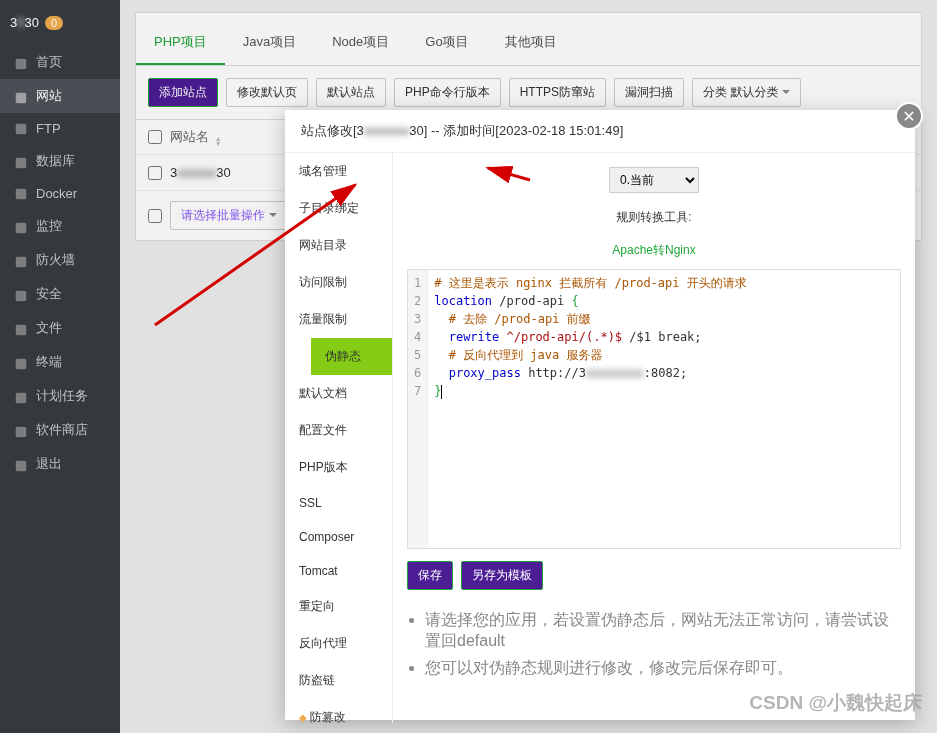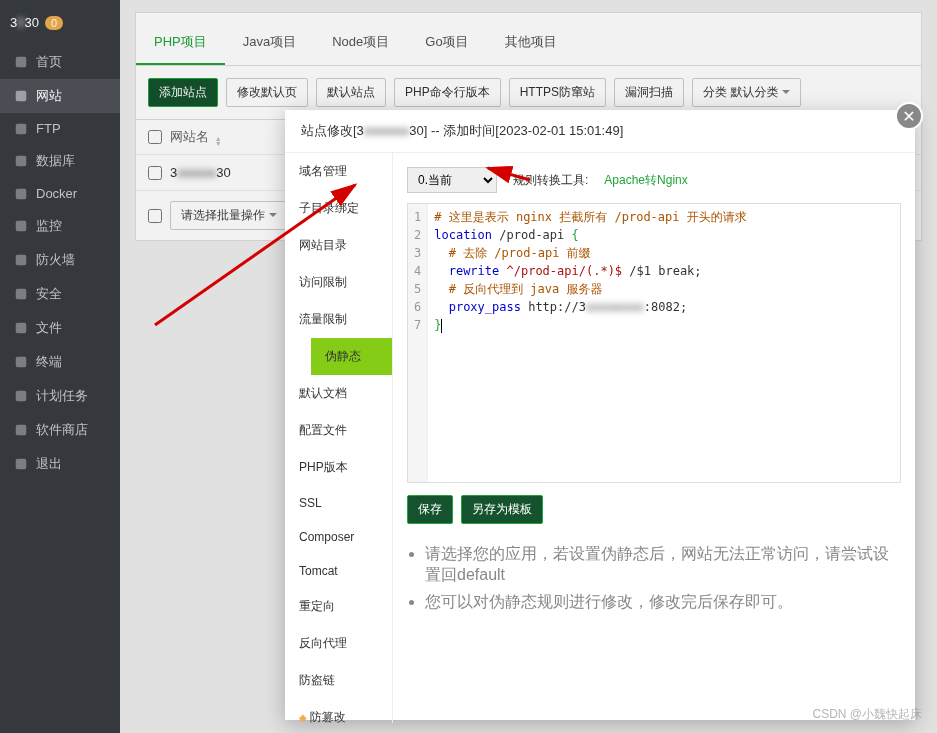--- a/index.html
+++ b/index.html
@@ -2,74 +2,74 @@
 <html><head>
 <meta charset="utf-8">
 <style>
 * { box-sizing: border-box; margin: 0; padding: 0; }
 body { font-family: "Microsoft YaHei", Arial, sans-serif; font-size: 13px; color: #333; background: #f0f0f0; width: 937px; height: 733px; overflow: hidden; position: relative; }
 
 
 .sidebar { position: absolute; left: 0; top: 0; width: 120px; height: 733px; background: #383d41; color: #ccc; }
 .sidebar-header { height: 45px; display: flex; align-items: center; padding: 0 10px; color: #fff; font-size: 13px; }
 .badge { background: #f0ad4e; color: #fff; border-radius: 8px; padding: 1px 6px; font-size: 11px; margin-left: 6px; }
-.sidebar-item { display: flex; align-items: center; padding: 8px 14px; cursor: pointer; font-size: 13px; gap: 8px; }
+.sidebar-item { display: flex; align-items: flex-end; padding: 8px 14px; cursor: pointer; font-size: 13px; gap: 8px; }
 .sidebar-item.active { background: #4e5258; color: #fff; }
 .sidebar-icon { width: 14px; height: 14px; display: inline-block; }
 
 
 .main { position: absolute; left: 120px; top: 0; right: 0; height: 733px; background: #eeeeee; }
 
 .tabs { background: #fff; border: 1px solid #ddd; margin: 12px 15px 0; padding: 12px 0 0; display: flex; }
 .tab { padding: 8px 18px 12px; font-size: 13px; cursor: pointer; color: #555; border-bottom: 2px solid transparent; }
 .tab.active { color: #20a53a; border-bottom-color: #20a53a; }
 
 .toolbar { background: #fff; border: 1px solid #ddd; border-top: none; margin: 0 15px; padding: 12px; display: flex; gap: 8px; align-items: center; }
 .btn { display: inline-flex; align-items: center; border: 1px solid #ccc; padding: 5px 10px; font-size: 12px; cursor: pointer; background: #fff; border-radius: 2px; }
-.btn.primary { background: #14532d; border-color: #20a53a; color: #fff; }
+.btn.primary { background: #4c1d95; border-color: #20a53a; color: #fff; }
 .caret { margin-left: 4px; border: 4px solid transparent; border-top-color: #888; display: inline-block; margin-top: 3px; }
 
 .table-wrap { background: #fff; margin: 0 15px; border: 1px solid #ddd; border-top: none; }
 .table-head { padding: 8px 12px; border-bottom: 1px solid #eee; display: flex; align-items: center; gap: 8px; color: #666; }
 .table-row { padding: 10px 12px; border-bottom: 1px solid #eee; display: flex; align-items: center; gap: 8px; }
 .table-bulk { padding: 10px 12px; display: flex; align-items: center; gap: 8px; color: #999; }
 input[type=checkbox] { width: 14px; height: 14px; }
 .sort-caret { display: inline-flex; flex-direction: column; font-size: 7px; line-height: 5px; color: #bbb; margin-left: 2px; }
 
 
 .modal-mask { position: absolute; inset: 0; background: rgba(0,0,0,0.05); }
 .modal { position: absolute; left: 285px; top: 110px; width: 630px; height: 610px; background: #fff; box-shadow: 0 4px 20px rgba(0,0,0,.25); }
 .modal-close { position: absolute; right: -8px; top: -8px; width: 28px; height: 28px; border-radius: 50%; background: #888; color: #fff; display: flex; align-items: center; justify-content: center; font-size: 16px; cursor: pointer; border: 2px solid #fff; }
 .modal-title { padding: 12px 16px; border-bottom: 1px solid #eee; font-size: 13px; color: #333; }
 .modal-body { display: flex; height: calc(100% - 40px); }
 .modal-nav { width: 108px; border-right: 1px solid #eee; overflow-y: auto; }
 .modal-nav-item { padding: 10px 14px; font-size: 12px; cursor: pointer; }
 .modal-nav-item.active { background: #84cc16; margin-left: 26px; }
 .modal-nav-item .diamond { color: #f0ad4e; margin-right: 3px; font-size: 10px; }
 .modal-content { flex: 1; padding: 14px; overflow-y: auto; }
-.sel-row { display: flex; align-items: center; gap: 16px; margin-bottom: 10px; font-size: 12px; }
+.sel-row { display: flex; align-items: center; gap: 16px; margin-bottom: 10px; font-size: 12px; flex-direction: column; }
 select { border: 1px solid #ccc; padding: 4px 6px; font-size: 12px; width: 90px; }
 .green-link { color: #20a53a; text-decoration: none; }
 
 .code-editor { border: 1px solid #ddd; font-family: Consolas, monospace; font-size: 12px; height: 280px; overflow: auto; background: #fff; display: flex; }
 .gutter { background: #f5f5f5; color: #999; text-align: right; padding: 4px 6px; border-right: 1px solid #eee; line-height: 18px; user-select: none; }
 .code-lines { padding: 4px 6px; line-height: 18px; flex: 1; white-space: pre; }
 .c-red { color: #aa1111; }
 .c-blue { color: #0000cc; }
 .c-com { color: #aa5500; }
 .c-green { color: #20a53a; }
 .cursor { display: inline-block; width: 1px; height: 14px; background: #000; vertical-align: middle; }
 
 .btn-row { margin-top: 12px; display: flex; gap: 8px; }
 .notes { margin-top: 20px; color: #888; font-size: 16px; }
 .notes li { list-style: disc; margin-left: 18px; margin-bottom: 6px; }
 
 
 .arrow { position: absolute; pointer-events: none; }
-.watermark { position: absolute; right: 15px; bottom: 10px; color: rgba(150,150,150,0.7); font-size: 12px; }
+.watermark { position: absolute; right: 15px; bottom: 17px; color: rgba(150,150,150,0.7); font-size: 19px; font-weight: bold; }
 .blur { filter: blur(3px); display: inline-block; }
 </style>
 </head>
 <body>
 
 <div class="sidebar">
   <div class="sidebar-header">
     <span><span>3</span><span class="blur">9</span><span>30</span></span>
     <span class="badge">0</span>
   </div>
@@ -183,35 +183,35 @@
         <span>网站名</span>
         <span class="sort-caret">▲<br>▼</span>
       </span>
     </div>
     <div class="table-row">
       <input type="checkbox" style="">
       <span><span>3</span><span class="blur">xxxxxx</span><span>30</span></span>
     </div>
     <div class="table-bulk">
       <input type="checkbox" style="">
-      <span class="btn" style="color:#404040;">
+      <span class="btn" style="color:#8b5cf6;">
         <span>请选择批量操作</span>
           <span class="caret"></span>
       </span>
     </div>
   </div>
 </div>
 
 <div class="modal-mask"></div>
 <div class="modal">
   <div class="modal-close">
     <span>✕</span>
   </div>
   <div class="modal-title">
-    <span>站点修改[3</span><span class="blur">xxxxxxx</span><span>30] -- 添加时间[</span><span>2023-02-01 15:01:49</span><span>]</span>
+    <span>站点修改[3</span><span class="blur">xxxxxxx</span><span>30] -- 添加时间[</span><span>2023-02-18 15:01:49</span><span>]</span>
   </div>
   <div class="modal-body">
     <div class="modal-nav" id="modal-nav">
         <div class="modal-nav-item"><span>域名管理</span></div>
         <div class="modal-nav-item"><span>子目录绑定</span></div>
         <div class="modal-nav-item"><span>网站目录</span></div>
         <div class="modal-nav-item"><span>访问限制</span></div>
         <div class="modal-nav-item"><span>流量限制</span></div>
         <div class="modal-nav-item active"><span>伪静态</span></div>
         <div class="modal-nav-item"><span>默认文档</span></div>

